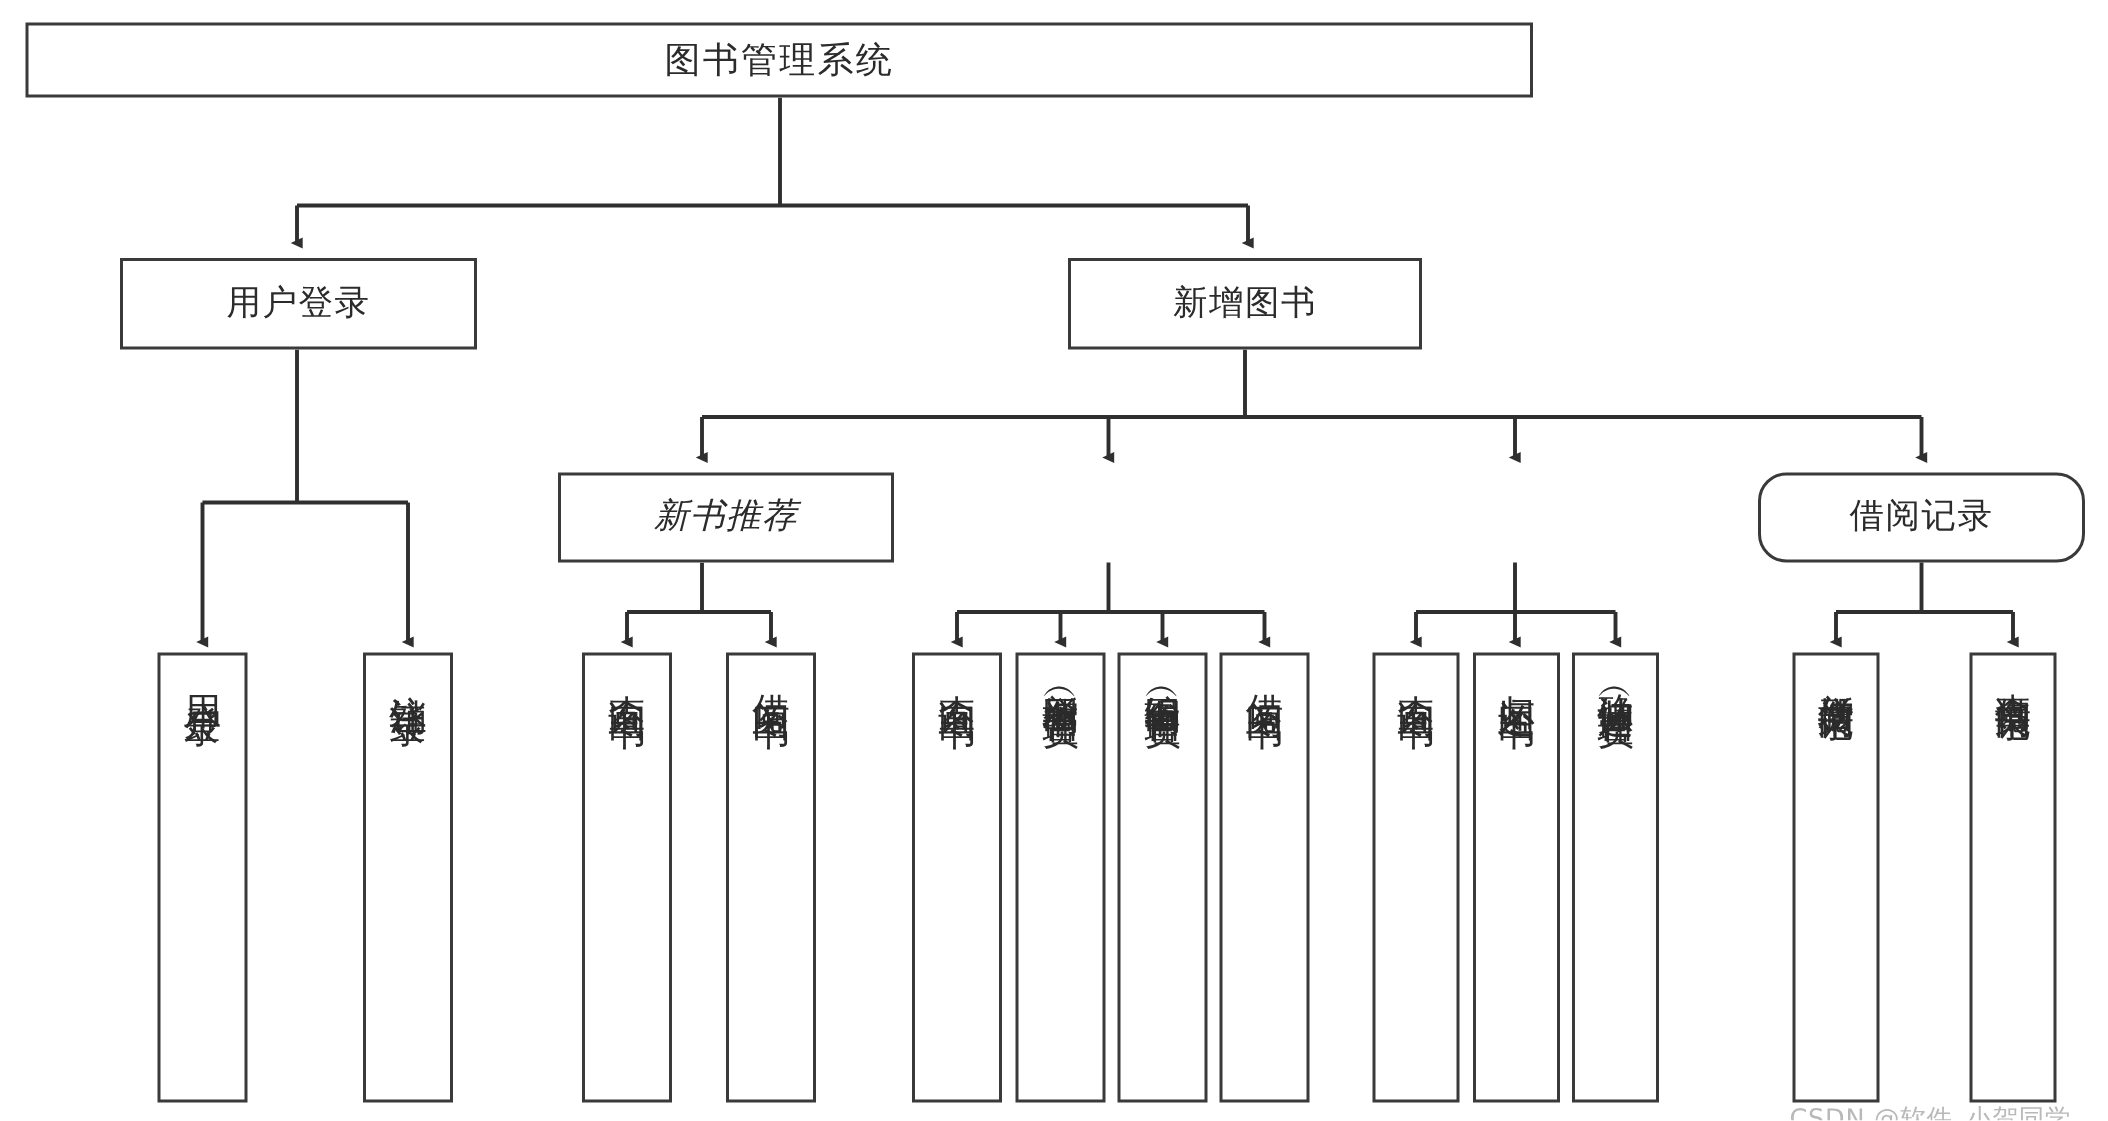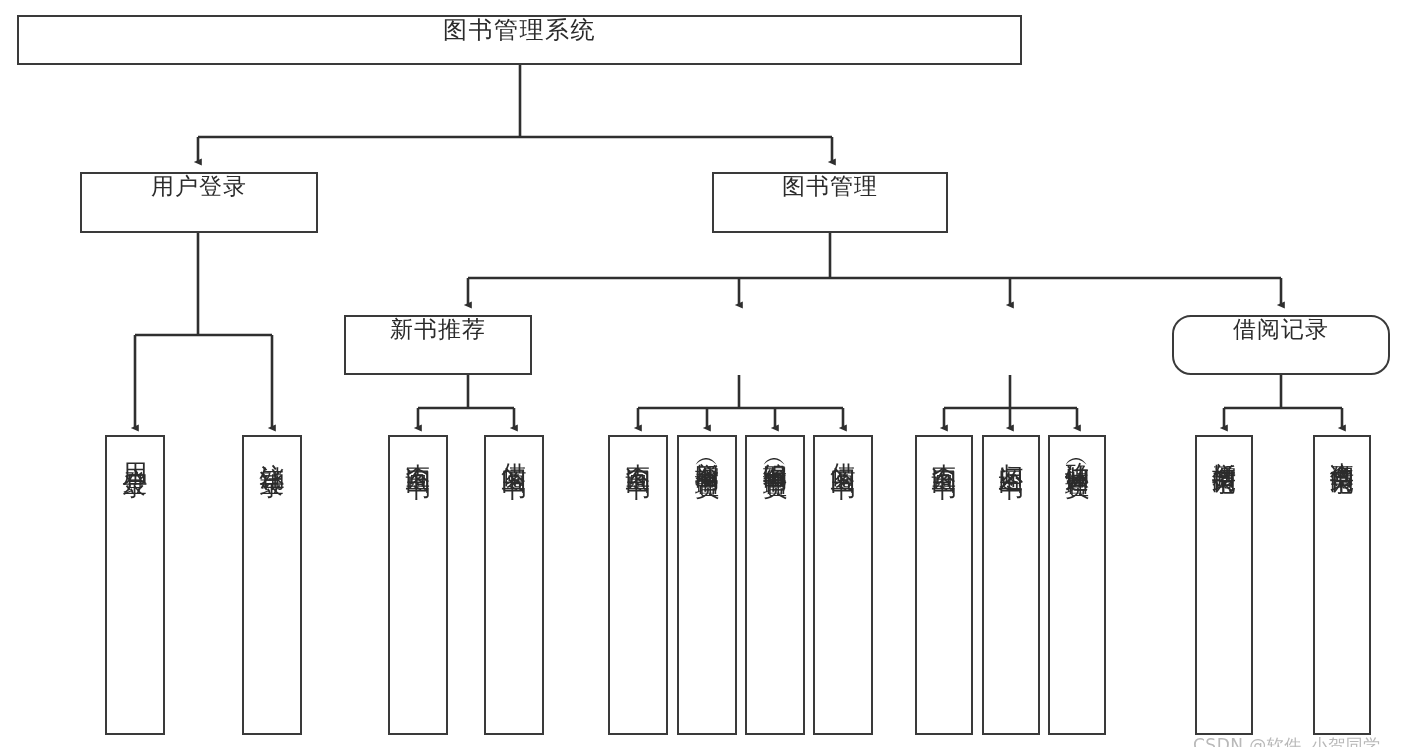--- a/index.html
+++ b/index.html
@@ -5,21 +5,21 @@
   html,body{margin:0;padding:0;background:#ffffff;}
   body{font-family:"DejaVu Sans","Liberation Sans",sans-serif;}
   #canvas{position:relative;width:1405px;height:747px;background:#ffffff;overflow:hidden;}
   #edges{position:absolute;left:0;top:0;width:1405px;height:747px;}
   .node{
     position:absolute;
     box-sizing:border-box;
     border:2px solid #3a3a3a;
     background:#ffffff;
     display:flex;
-    align-items:flex-start;
+    align-items:center;
     justify-content:center;
     color:#2b2b2b;
     z-index:2;
   }
   .node .lbl{
     display:block;
     text-align:center;
     line-height:1.12;
     white-space:nowrap;
   }
@@ -112,24 +112,24 @@
   </svg>
 
   <div class="node horiz root" style="left:17px;top:15px;width:1005px;height:50px;">
     <span class="lbl">图书管理系统</span>
   </div>
 
   <div class="node horiz" style="left:80px;top:172px;width:238px;height:61px;">
     <span class="lbl">用户登录</span>
   </div>
   <div class="node horiz" style="left:712px;top:172px;width:236px;height:61px;">
-    <span class="lbl">图书管理</span>
+    <span class="lbl">新增图书</span>
   </div>
 
-  <div class="node horiz" style="left:344px;top:315px;width:188px;height:60px;">
+  <div class="node horiz" style="left:372px;top:315px;width:224px;height:60px;font-style:italic;">
     <span class="lbl">新书推荐</span>
   </div>
   <div class="node horiz" style="left:1172px;top:315px;width:218px;height:60px;border-radius:19px;">
     <span class="lbl">借阅记录</span>
   </div>
 
   <div class="node vert" style="left:105px;top:435px;width:60px;height:300px;">
     <span class="lbl">用户登录</span>
   </div>
   <div class="node vert" style="left:242px;top:435px;width:60px;height:300px;">

